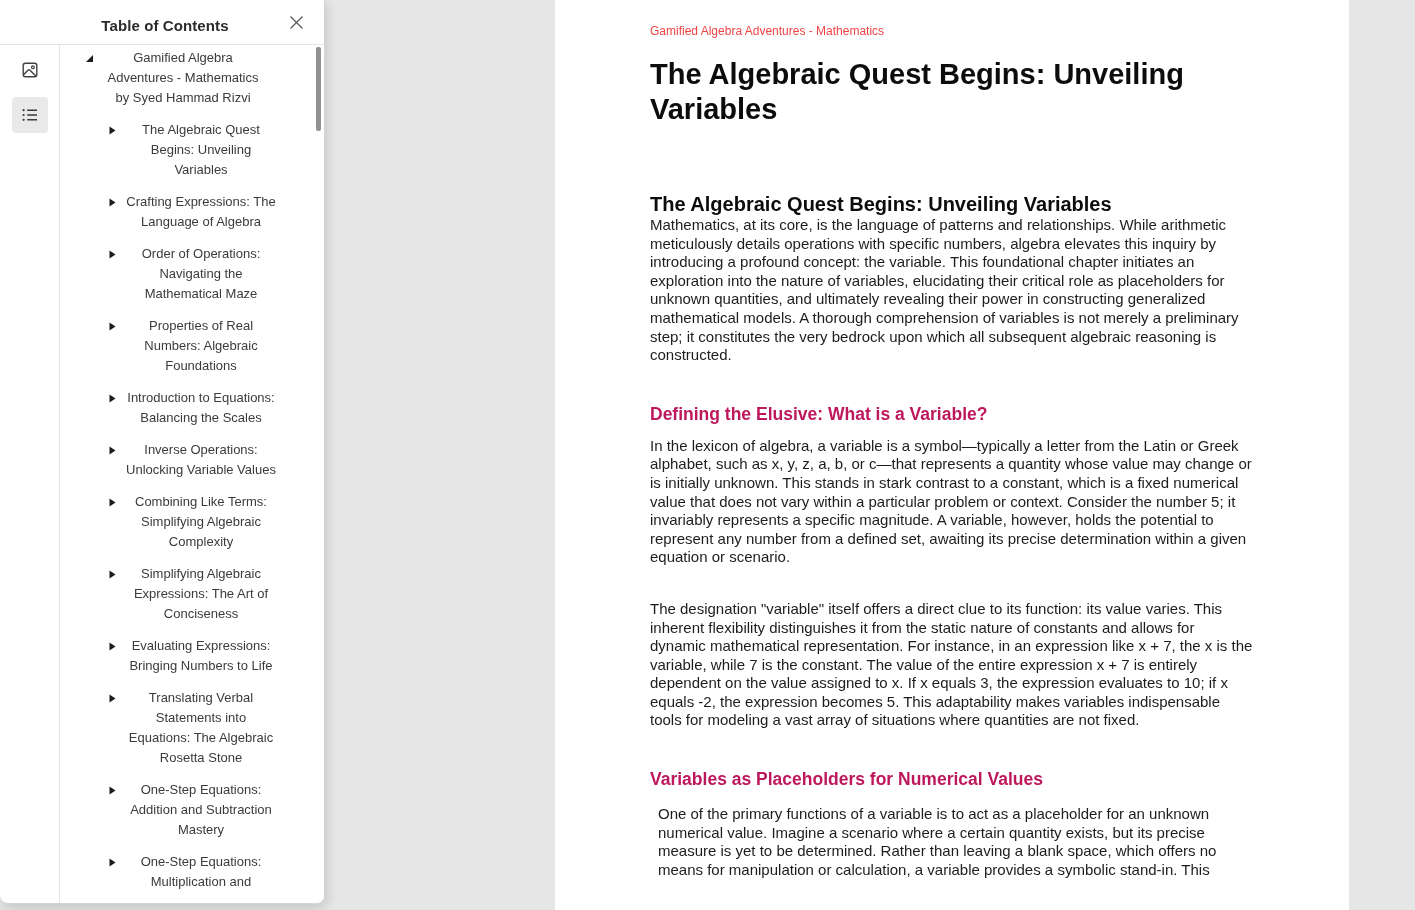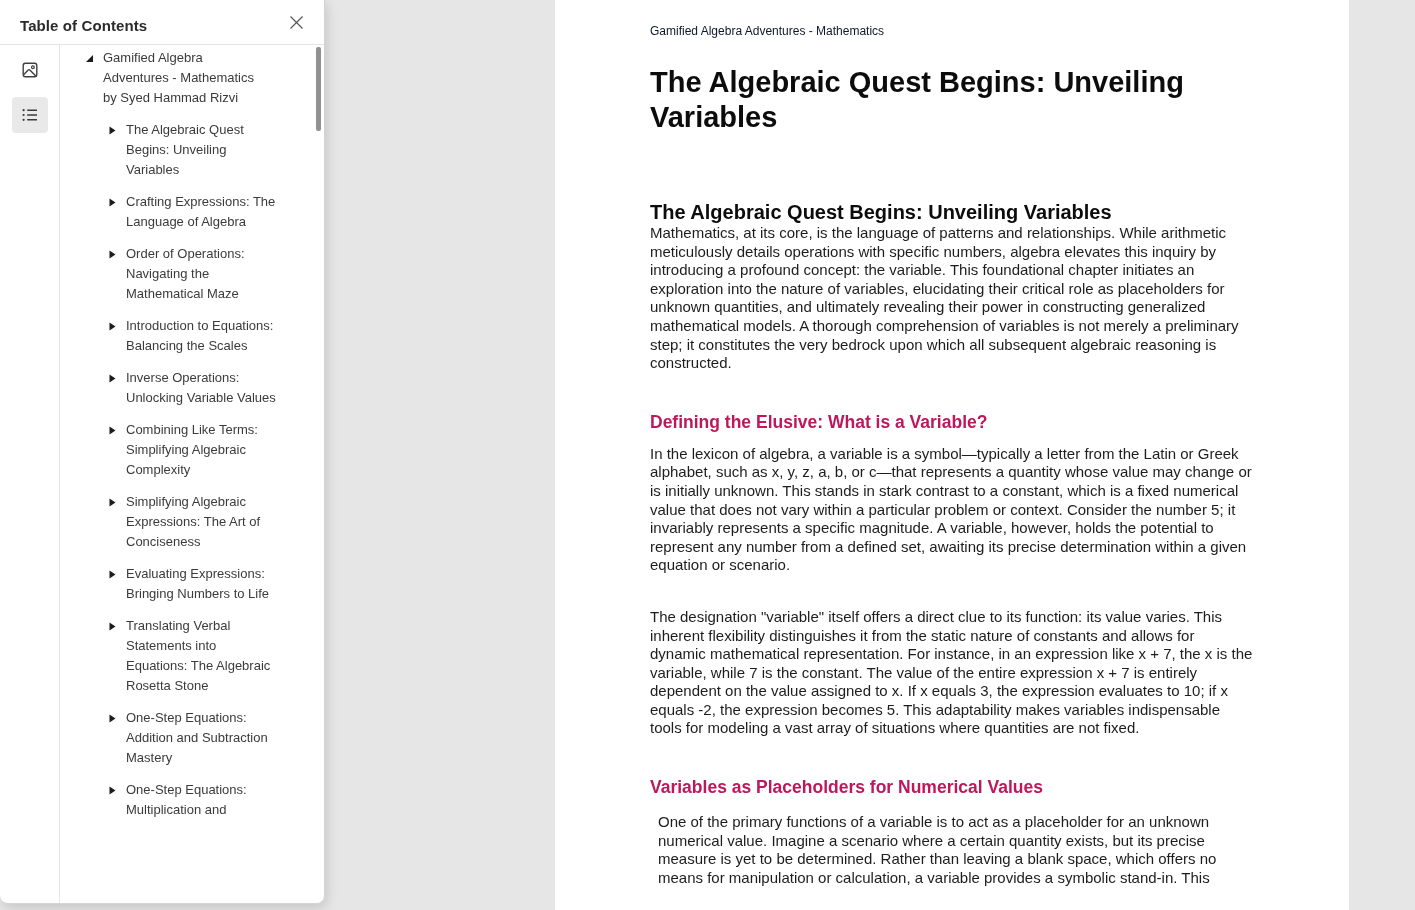--- a/index.html
+++ b/index.html
@@ -16,22 +16,22 @@
   .doc-page {
     position: absolute;
     left: 555px; top: 0;
     width: 794px; height: 910px;
     background: #ffffff;
     overflow: hidden;
   }
   .doc-inner { padding: 24px 95px 0 95px; }
   .breadcrumb {
     font-size: 12px; line-height: 15px;
-    color: #0f172a;
-    margin-bottom: 26px;
+    color: #ef4444;
+    margin-bottom: 18px;
   }
   .doc-title {
     font-size: 29px; line-height: 35px;
     font-weight: 700; color: #0c0c0c;
   }
   .doc-h2 {
     margin-top: 65px;
     font-size: 20px; line-height: 24px;
     font-weight: 700; color: #0c0c0c;
   }
@@ -60,20 +60,21 @@
     border-radius: 0 0 8px 8px;
     box-shadow: 2px 4px 12px rgba(0,0,0,0.14);
     overflow: hidden;
   }
   .toc-header {
     height: 45px;
     border-bottom: 1px solid #e4e4e4;
     display: flex; align-items: center;
     padding: 7px 14px 0 20px;
     position: relative;
+    justify-content: center;
   }
   .toc-title {
     font-size: 15px; font-weight: 700; color: #2b2b2b;
     letter-spacing: 0.1px;
   }
   .toc-close {
     position: absolute; right: 10px; top: 4px;
     width: 36px; height: 36px;
     display: flex; align-items: center; justify-content: center;
     background: transparent; border: none; cursor: pointer;
@@ -96,20 +97,21 @@
     background: transparent; border: none; cursor: pointer;
   }
   .rail-btn.selected { background: #e9e9e9; }
 
   .toc-tree {
     flex: 1;
     padding: 3px 0 0 24px;
     font-size: 13px; line-height: 20px;
     color: #3b3b3b;
     overflow: hidden;
+    text-align: center;
   }
   .tree-row {
     display: flex;
     gap: 9px;
     margin-bottom: 12px;
     cursor: pointer;
   }
   .tree-row.child { margin-left: 23px; }
   .twisty {
     flex-shrink: 0;
@@ -214,20 +216,28 @@
 
       <div class="tree-row child">
         <span class="twisty">
           <svg width="10" height="10" viewBox="0 0 10 10">
               <polygon points="2.5,1.5 8.5,5.5 2.5,9.5" fill="#1c1c1c"></polygon>
             </svg>
         </span>
         <span class="tree-label child-label">Order of Operations: Navigating the Mathematical Maze</span>
       </div>
 
+      <div class="tree-row child">
+        <span class="twisty">
+          <svg width="10" height="10" viewBox="0 0 10 10">
+              <polygon points="2.5,1.5 8.5,5.5 2.5,9.5" fill="#1c1c1c"></polygon>
+            </svg>
+        </span>
+        <span class="tree-label child-label">Properties of Real Numbers: Algebraic Foundations</span>
+      </div>
 
       <div class="tree-row child">
         <span class="twisty">
           <svg width="10" height="10" viewBox="0 0 10 10">
               <polygon points="2.5,1.5 8.5,5.5 2.5,9.5" fill="#1c1c1c"></polygon>
             </svg>
         </span>
         <span class="tree-label child-label">Introduction to Equations: Balancing the Scales</span>
       </div>
 

